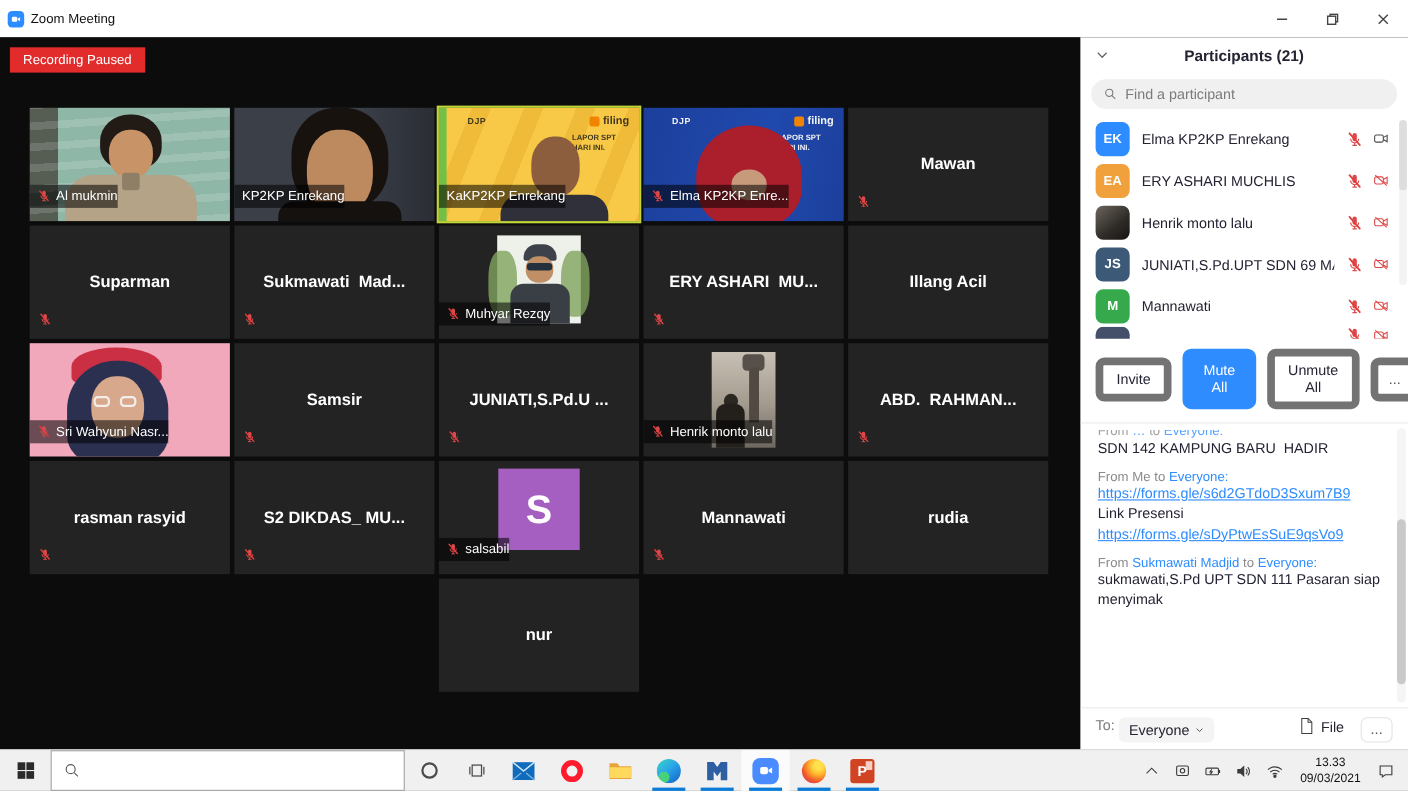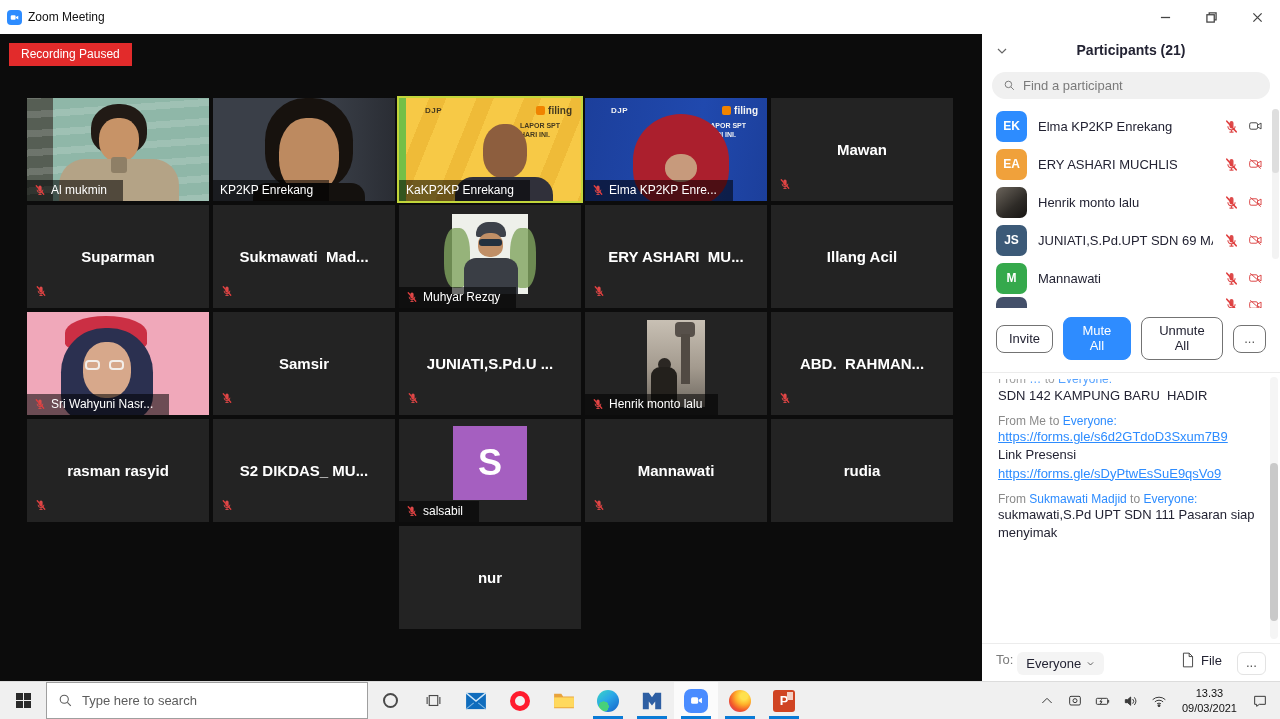--- a/index.html
+++ b/index.html
@@ -19,22 +19,22 @@
   
   .main { flex:1; display:flex; min-height:0; }
   .video-area { width:982px; background:#0c0c0c; position:relative; flex:0 0 auto; }
   .rec-badge { position:absolute; top:9px; left:9px; background:#e22b2b; color:#fff; font-size:12px; padding:4px 12px 5px; }
 
   .grid { position:absolute; top:64px; left:27px; display:grid; grid-template-columns:repeat(5,182px); grid-auto-rows:103px; gap:4px; }
   .tile { background:#232323; position:relative; overflow:hidden; }
   .tile.active { outline:2px solid #c2d63a; z-index:2; }
   .center-name { position:absolute; inset:0; display:flex; align-items:center; justify-content:center;
                  color:#ffffff; font-weight:bold; font-size:15px; white-space:pre; }
-  .name-bar { position:absolute; left:0; bottom:0; background:rgba(0,0,0,.55); color:#fff; font-size:12px;
-              padding:3px 16px 4px 7px; display:flex; align-items:center; gap:5px; max-width:96%; white-space:pre; z-index:3; }
+  .name-bar { position:absolute; left:0; bottom:12px; background:rgba(0,0,0,.55); color:#fff; font-size:12px;
+              padding:3px 0 4px 7px; display:flex; align-items:center; gap:5px; max-width:96%; white-space:pre; z-index:3; }
   .mic-corner { position:absolute; left:8px; bottom:7px; z-index:3; }
   .mic { width:12px; height:12px; flex:0 0 auto; }
   .mic path.b { fill:#dd4a4a; }
   .mic path.s { fill:none; stroke:#dd4a4a; stroke-width:1.8; }
   .mic path.x { fill:none; stroke:#e03e3e; stroke-width:2.6; stroke-linecap:round; }
   .pos-c3 { grid-column:3; }
 
   
   .v-al { background:linear-gradient(90deg,#565e54 0 26px,#8fb7a8 26px); }
   .v-al .waves { position:absolute; inset:0; background:repeating-linear-gradient(-4deg,rgba(255,255,255,.14) 0 7px,transparent 7px 19px); }
@@ -110,21 +110,21 @@
   .picons { display:flex; align-items:center; gap:8px; flex:0 0 auto; }
   .cam { width:17px; height:14px; }
   .cam rect,.cam path { fill:none; stroke-width:1.7; }
   .cam.on rect,.cam.on path { stroke:#4a4a4a; }
   .cam.off rect,.cam.off path { stroke:#dd4a4a; }
   .prow.partial { height:11px; overflow:hidden; align-items:flex-start; }
   .plist-scroll { position:absolute; right:1px; top:2px; width:7px; height:150px; background:#f3f3f3; border-radius:4px; }
   .plist-thumb { position:absolute; right:0; top:0; width:7px; height:64px; background:#dedede; border-radius:4px; }
 
   .pactions { display:flex; align-items:center; gap:10px; padding:9px 14px 12px; flex:0 0 auto; }
-  .btn { border:1px solid #737373; background:#fff; border-radius:8px; padding:5px 12px 6px; font-size:13px; color:#232333;
+  .btn { border:7px solid #737373; background:#fff; border-radius:8px; padding:5px 12px 6px; font-size:13px; color:#232333;
          font-family:"Liberation Sans",sans-serif; }
   .btn.primary { background:#2e8cff; border-color:#2e8cff; color:#fff; }
   .btn.ellip { padding:5px 10px 6px; color:#555; }
   .divider { border-top:1px solid #ececec; }
 
   .chat-area { flex:1; min-height:0; overflow:hidden; position:relative; padding:6px 18px 0 16px; }
   .msg { margin-bottom:9px; }
   .msg-head { font-size:12px; color:#8a8a8a; }
   .blue { color:#2d8cff; }
   .msg-line { font-size:13px; color:#232333; line-height:1.4; white-space:pre-wrap; word-break:break-all; }
@@ -611,21 +611,20 @@
           <span></span>
           <span></span>
           <span></span>
         </span>
     </div>
     <div class="tb-search">
       <svg viewBox="0 0 24 24">
           <circle cx="10" cy="10" r="6.5"></circle>
           <path d="M15 15l5.5 5.5"></path>
         </svg>
-      <input placeholder="Type here to search" style="">
     </div>
     <div class="tb-btn cortana">
         <span class="ring"></span>
       </div>
     <div class="tb-btn taskview tv">
       <svg viewBox="0 0 24 24">
           <rect x="6" y="5" width="12" height="14"></rect>
           <path d="M3 7v10M21 7v10"></path>
         </svg>
     </div>

